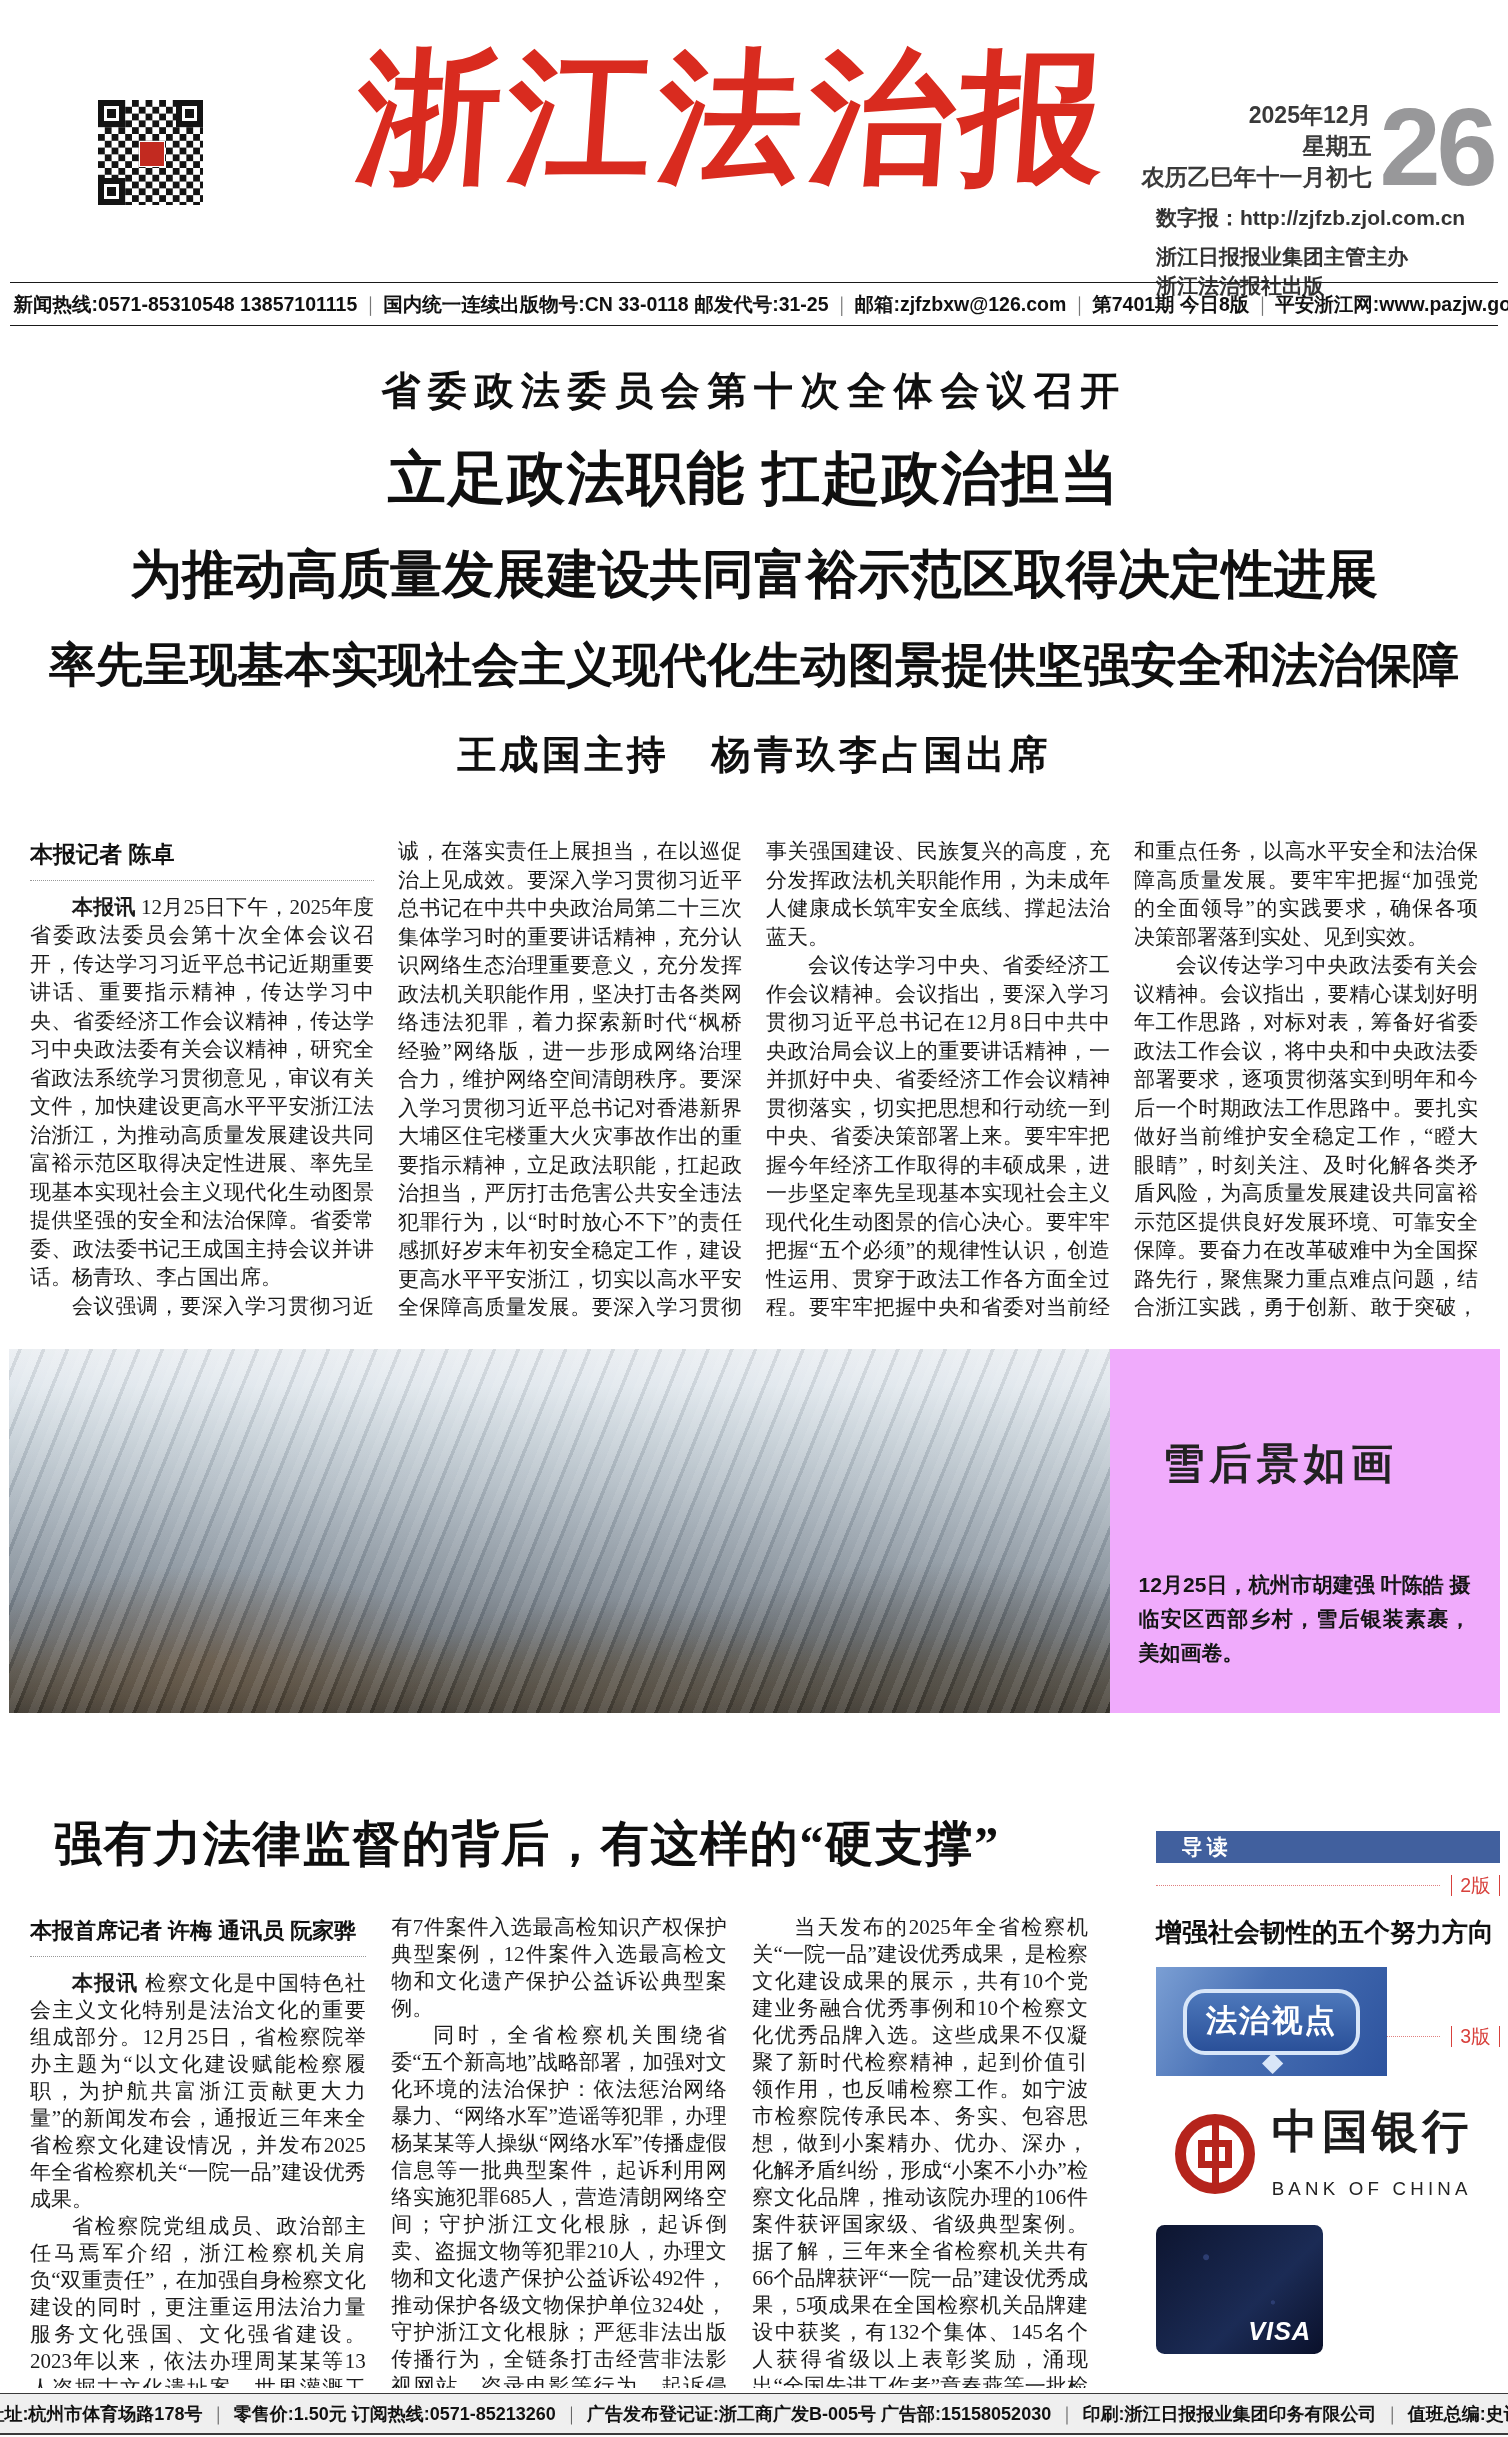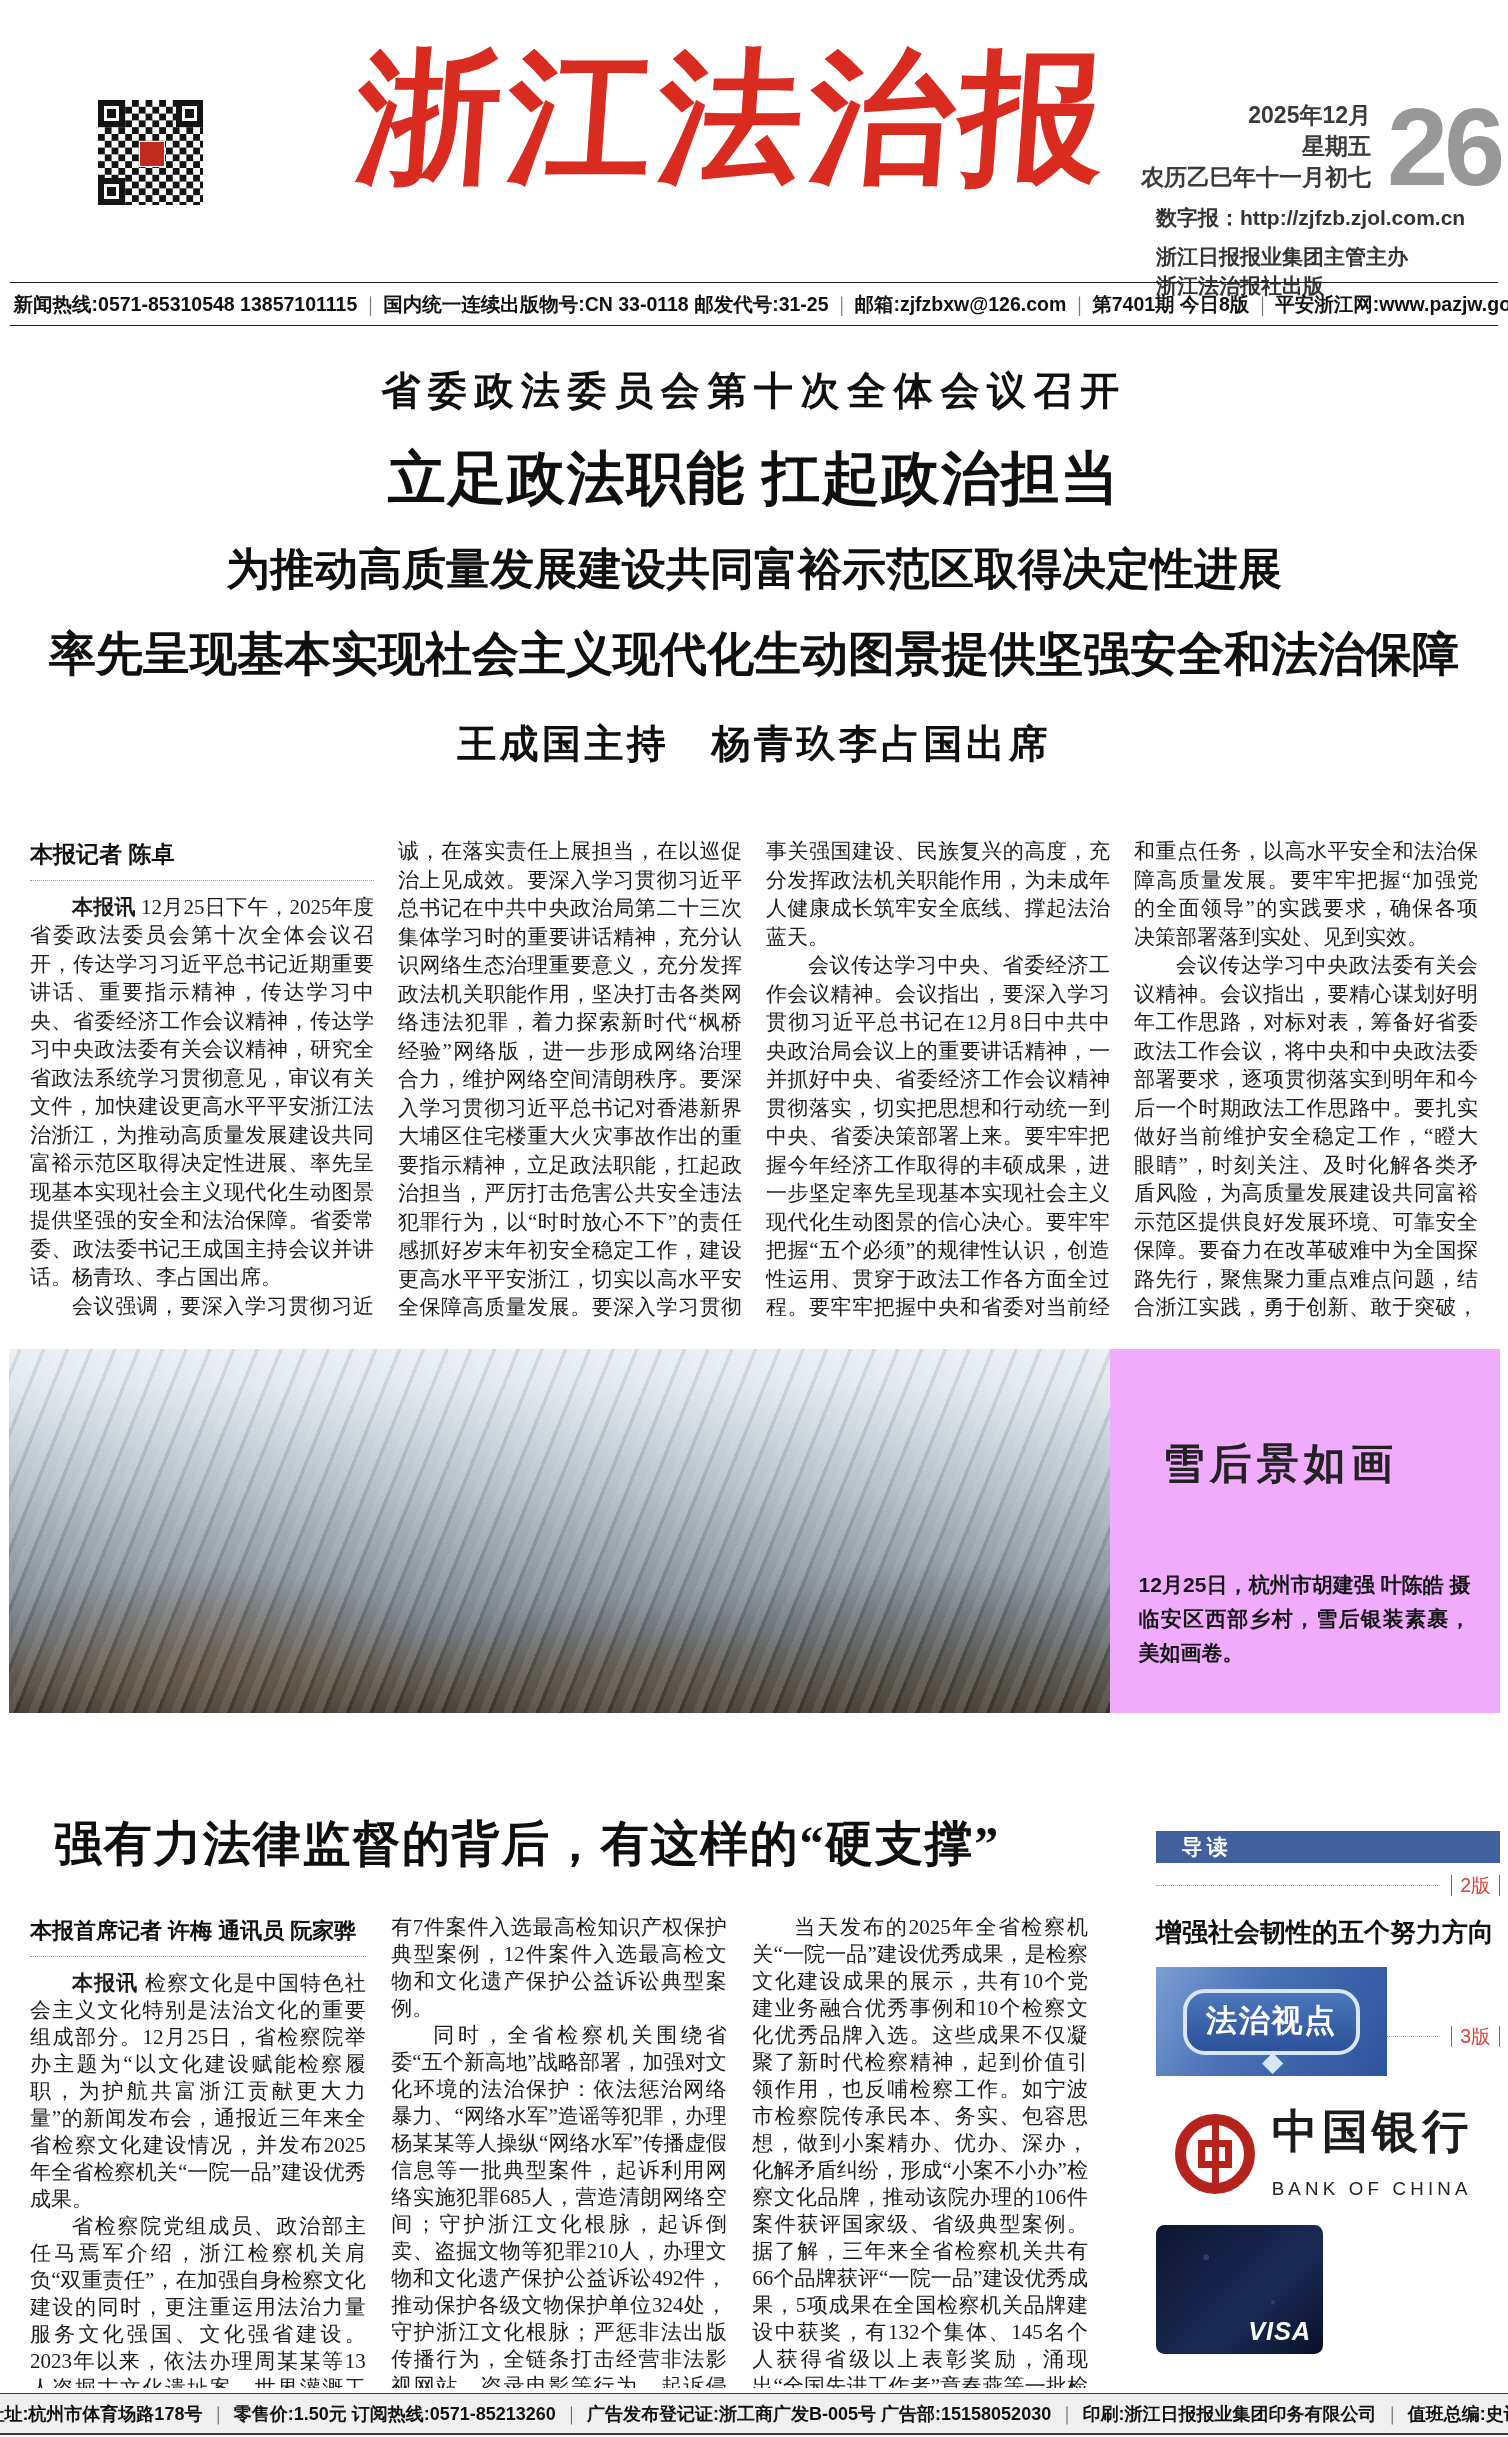--- a/index.html
+++ b/index.html
@@ -13,37 +13,37 @@
   .qr .finder{position:absolute;width:27px;height:27px;border:6px solid #141414;background:#fff;box-sizing:border-box;}
   .qr .finder::after{content:"";position:absolute;left:3.4px;top:3.4px;width:8.5px;height:8.5px;background:#141414;}
   .qr .f-tl{left:0;top:0}.qr .f-tr{right:0;top:0}.qr .f-bl{left:0;bottom:0}
   .qr .qr-center{position:absolute;left:41px;top:41px;width:24px;height:24px;background:#fff;border:1.7px solid #fff;}
   .qr .qr-center i{display:block;width:100%;height:100%;background:#c22a20;}
 
   .brand{position:absolute;left:357px;top:36px;width:782px;font-size:144px;line-height:1.15;
          font-weight:900;color:#d92b1f;letter-spacing:6.8px;transform:skewX(-4deg);white-space:nowrap;}
 
   .dateblock{position:absolute;left:1134px;top:100px;width:367px;}
-  .daterow{display:flex;justify-content:flex-end;align-items:flex-start;gap:16px;}
+  .daterow{display:flex;justify-content:center;align-items:flex-start;gap:8px;}
   .datelines{text-align:right;font-size:23px;line-height:31px;font-weight:600;color:#3a3a3a;}
   .daynum{font-size:110px;font-weight:700;color:#98989a;line-height:.85;letter-spacing:-4.2px;}
   .digital{margin-top:10.2px;padding-left:22px;font-size:21px;color:#333;font-weight:600;}
   .orgs{margin-top:10.2px;padding-left:22px;font-size:21px;line-height:29px;color:#333;font-weight:600;}
 
   
   .infobar{position:absolute;left:10.2px;right:10.2px;top:282px;border-top:1.7px solid #1a1a1a;border-bottom:1.7px solid #1a1a1a;
            padding:7.6px 3.4px;display:flex;align-items:center;
            font-size:19.5px;font-weight:600;color:#111;white-space:nowrap;}
   .infobar .sep{color:#777;font-weight:400;margin:0 3.4px;}
 
   
   .headblock{position:absolute;left:30px;right:30px;top:364px;text-align:center;color:#101010;}
   .kicker{font-size:39px;font-weight:700;letter-spacing:7.6px;margin-bottom:22px;}
   .hl1{font-size:58px;font-weight:900;letter-spacing:1.7px;margin-bottom:22px;}
-  .hl2{font-size:44px;font-weight:900;margin-bottom:24px;}
+  .hl2{font-size:52px;font-weight:900;margin-bottom:24px;}
   .hl3{font-size:47px;font-weight:900;margin-bottom:31px;}
   .subhead{font-size:39px;font-weight:700;letter-spacing:3.4px;}
 
   
   .leadbody{position:absolute;left:30px;right:30px;top:837px;height:486px;display:flex;gap:24px;overflow:hidden;}
   .leadbody .col{flex:1;overflow:hidden;}
   .leadbody p{margin:0;font-size:21px;line-height:28.5px;text-align:justify;color:#1b1b1b;}
   p.ind{text-indent:2em;}
   .lead-in{font-family:"Liberation Sans","DejaVu Sans",sans-serif;font-weight:700;}
   .byline{font-family:"Liberation Sans","DejaVu Sans",sans-serif;font-weight:700;font-size:23px;margin:1.7px 0 10.2px 0;color:#111;}

